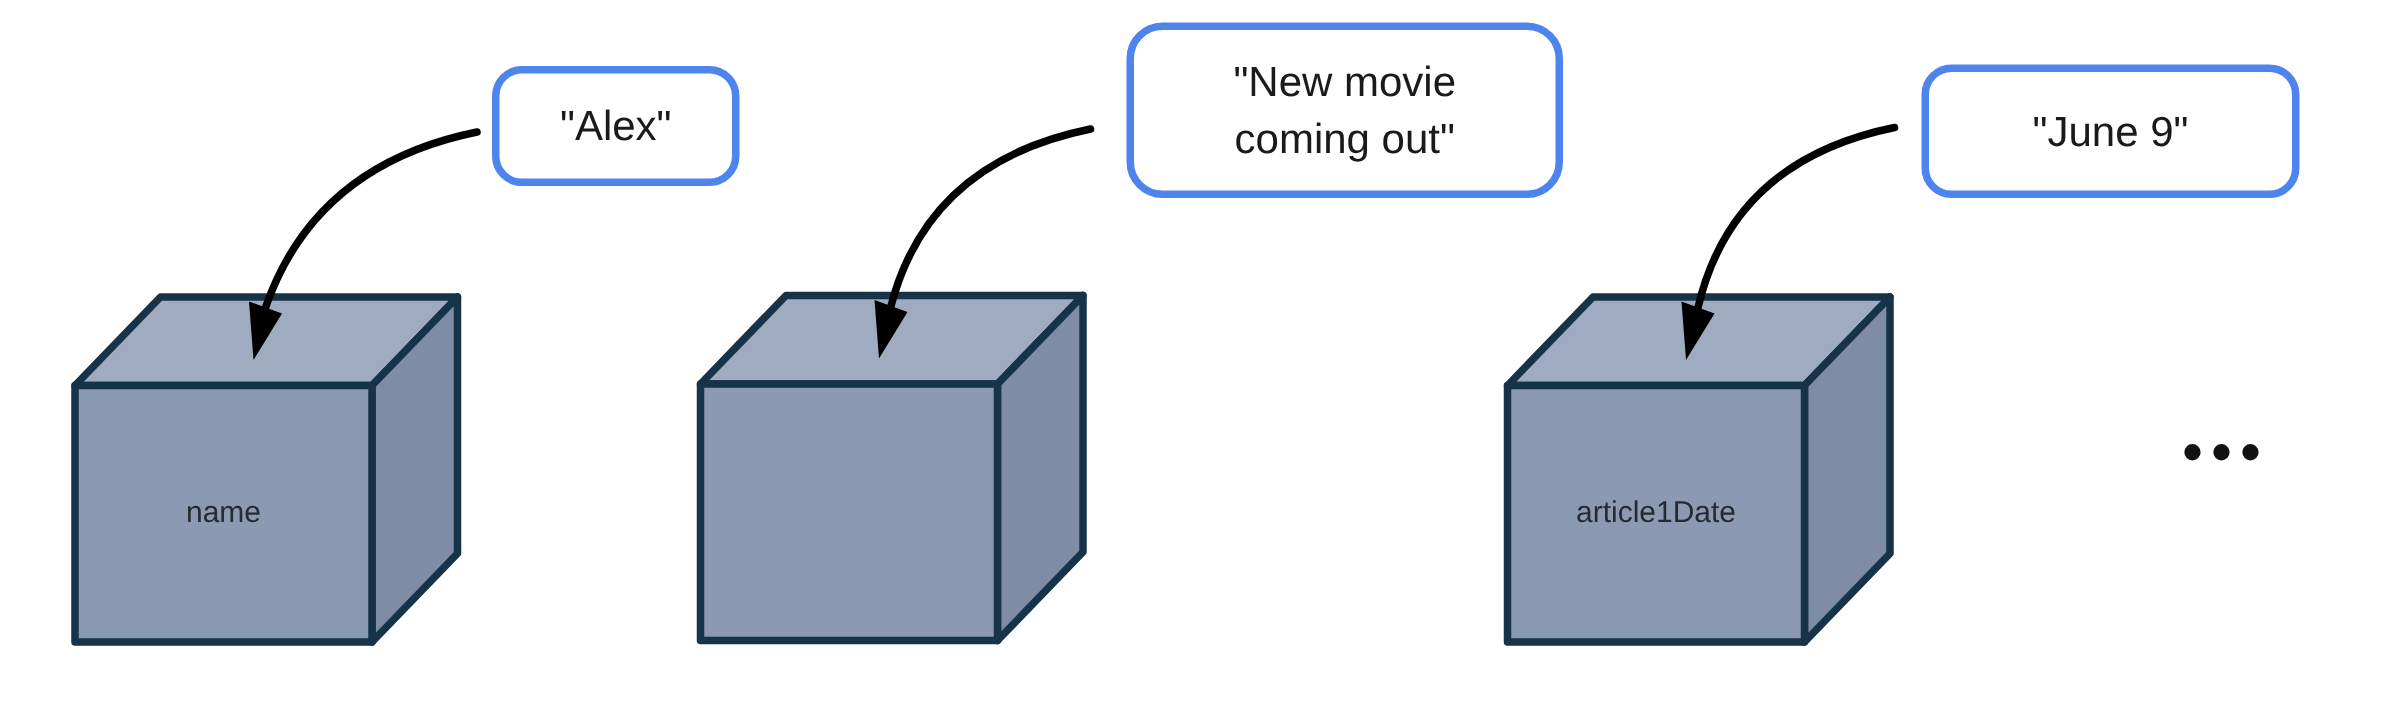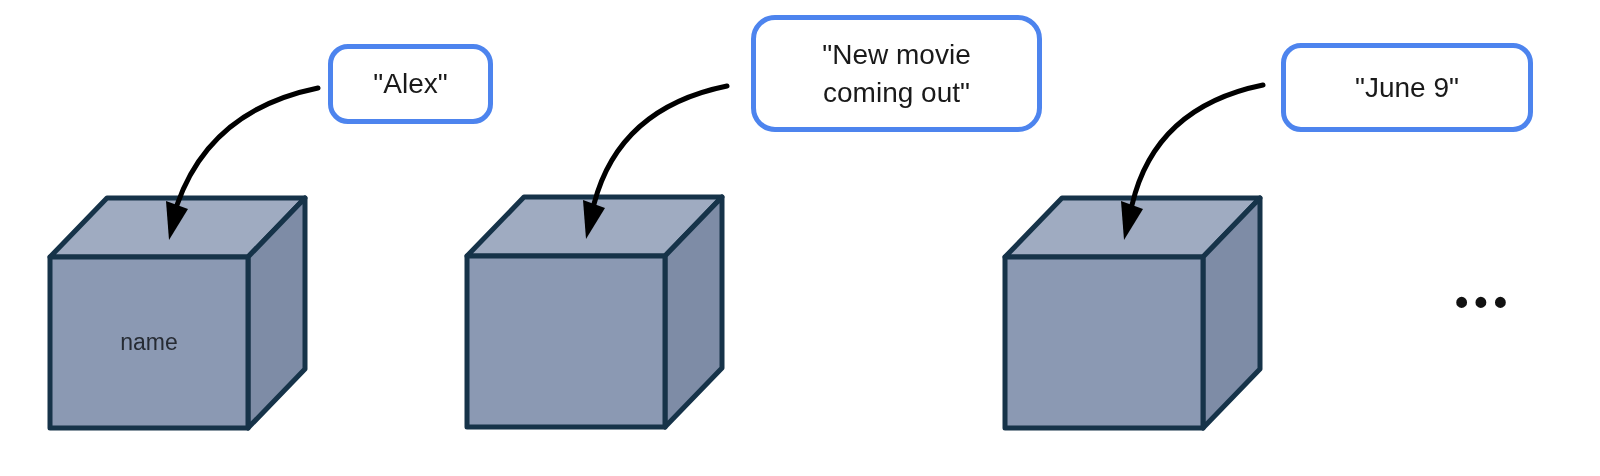--- a/index.html
+++ b/index.html
@@ -17,21 +17,21 @@
     width: 1600px;
     height: 476px;
   }
   .cube-label {
     position: absolute;
     width: 198px;
     height: 171px;
     display: flex;
     align-items: center;
     justify-content: center;
-    font-size: 23px;
+    font-size: 20px;
     color: #262b33;
     pointer-events: none;
   }
   .label-1 { left: 50px;   top: 257px; }
   .label-2 { left: 467px;  top: 256px; }
   .label-3 { left: 1005px; top: 257px; }
 
   .bubble {
     position: absolute;
     box-sizing: border-box;
@@ -111,16 +111,17 @@
   </div>
   <div class="bubble bubble-2">
     <span class="bubble-text">"New movie
 coming out"</span>
   </div>
   <div class="bubble bubble-3">
     <span class="bubble-text">"June 9"</span>
   </div>
 
   <div class="cube-label label-1">name</div>
+  <div class="cube-label label-3">article1Date</div>
 
   <div class="ellipsis">•••</div>
 
 </div>
 
 </body></html>

